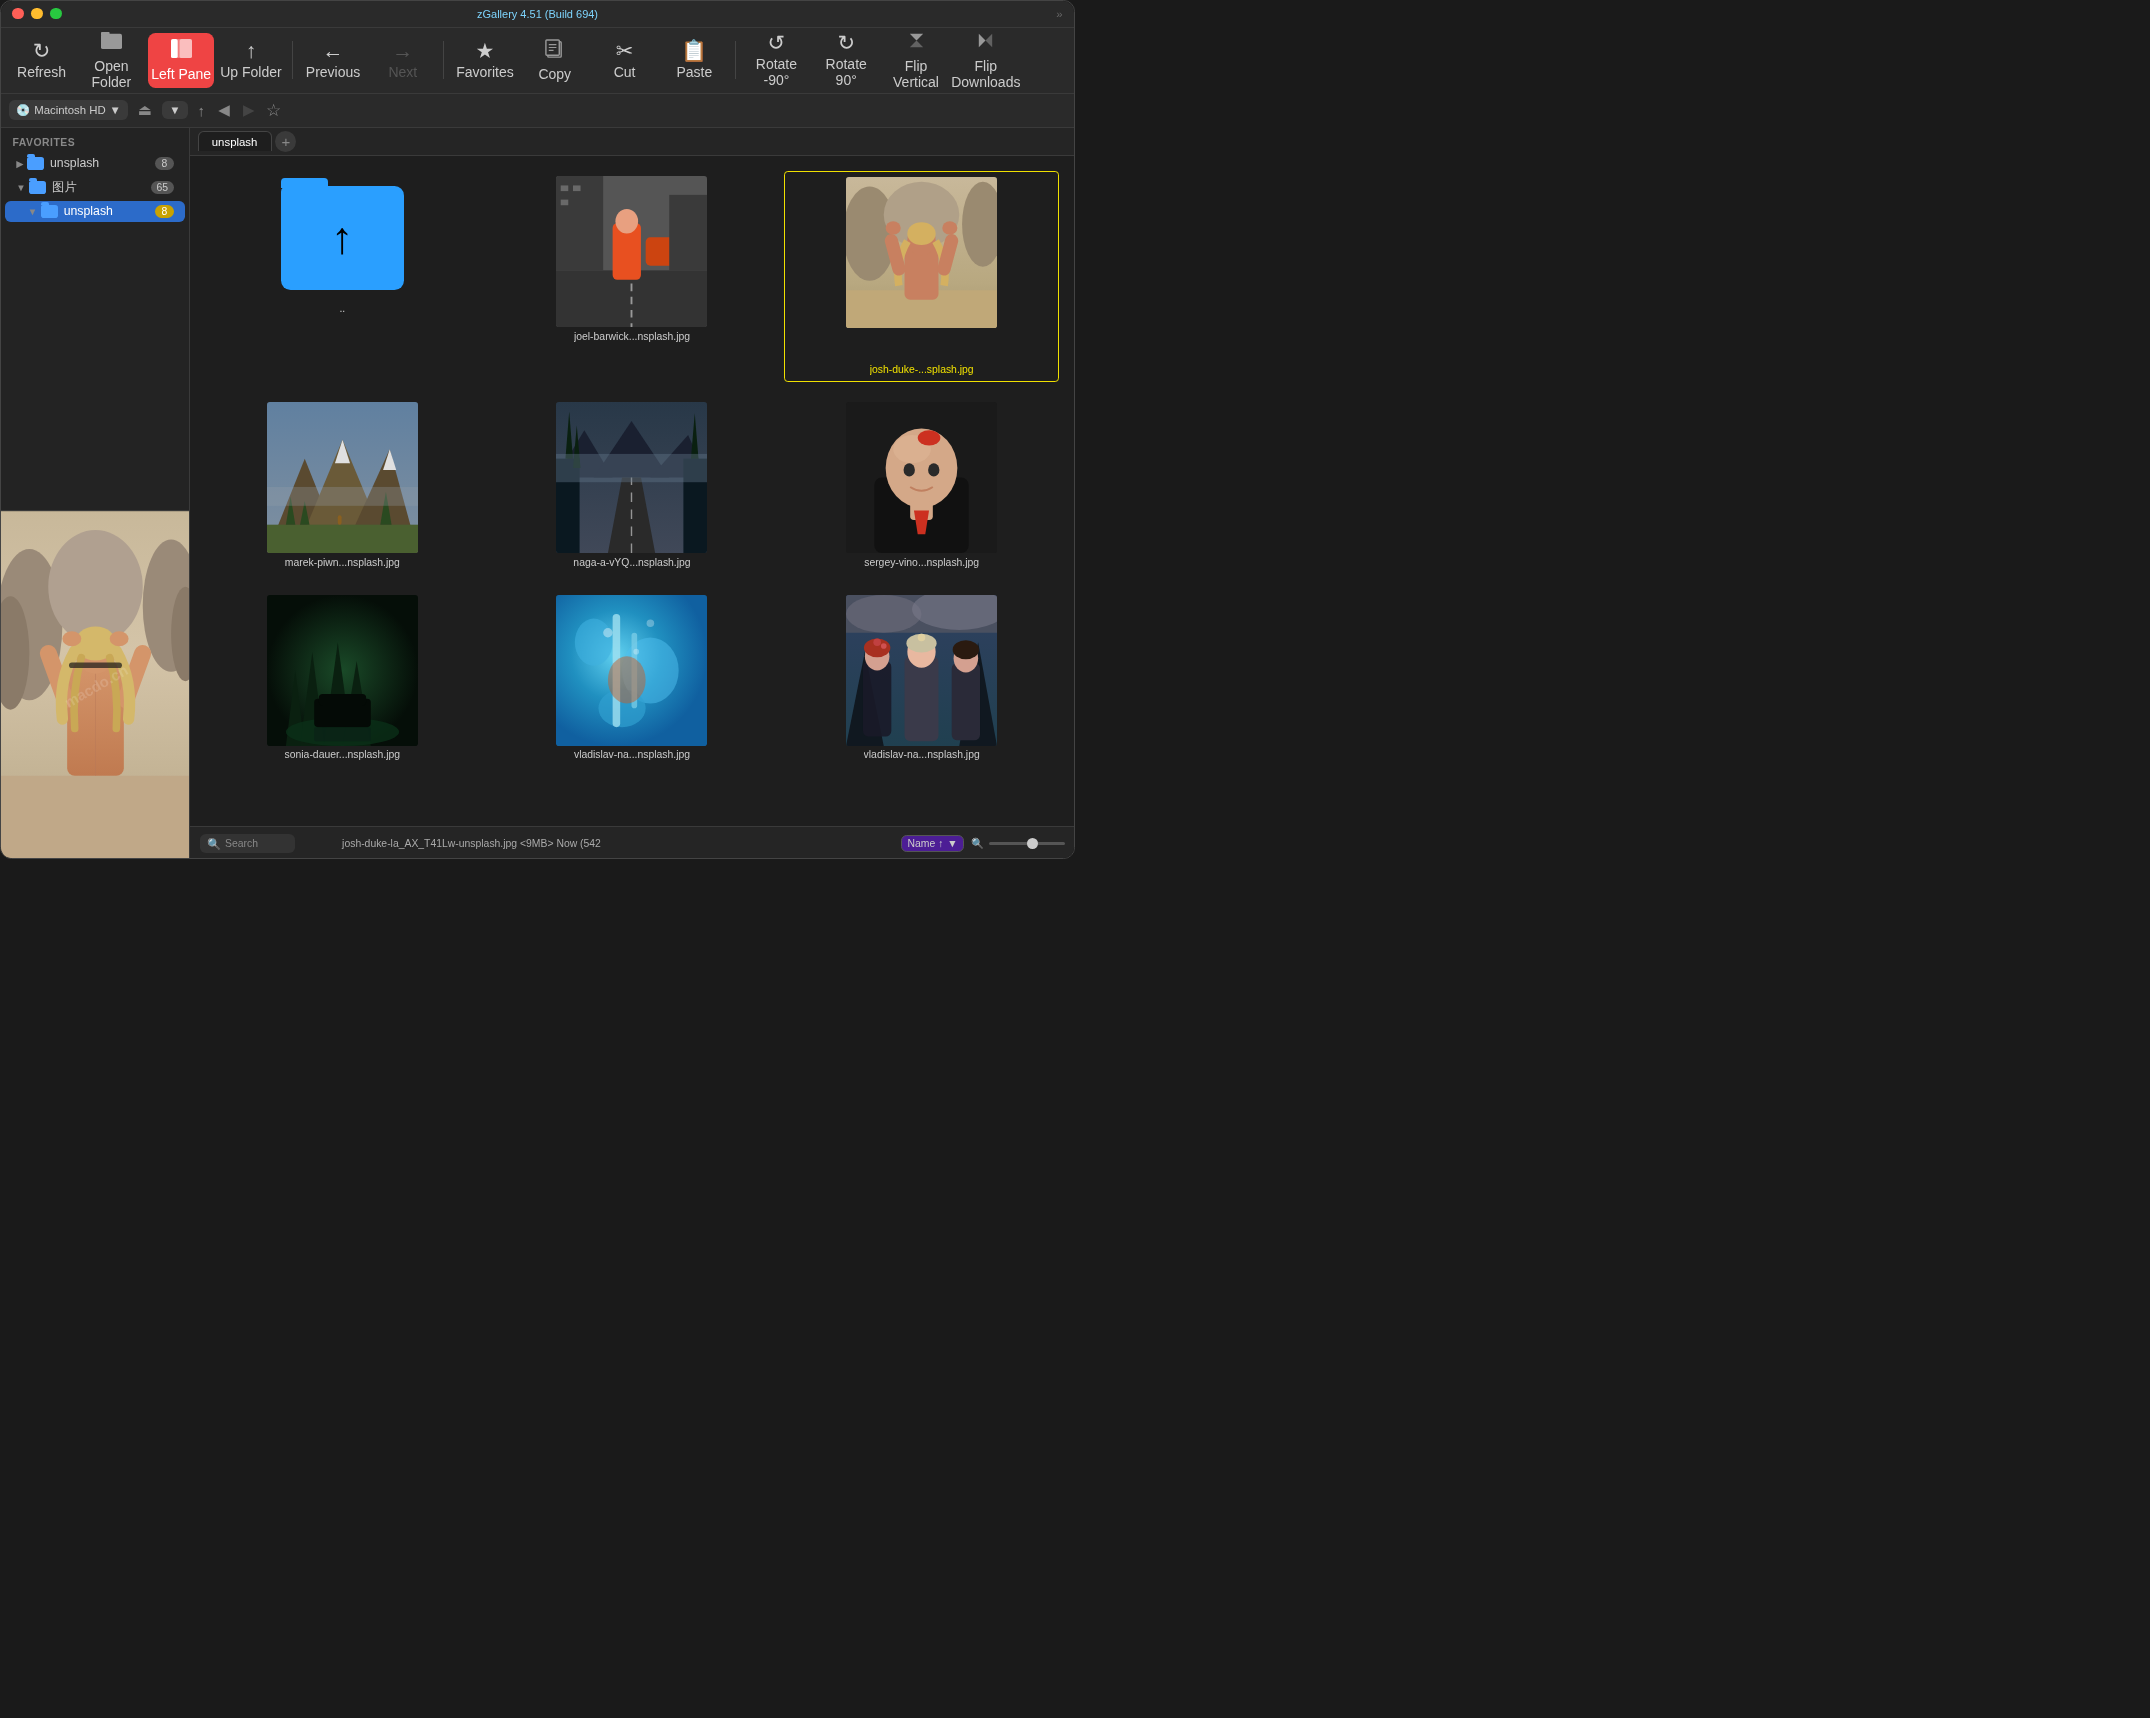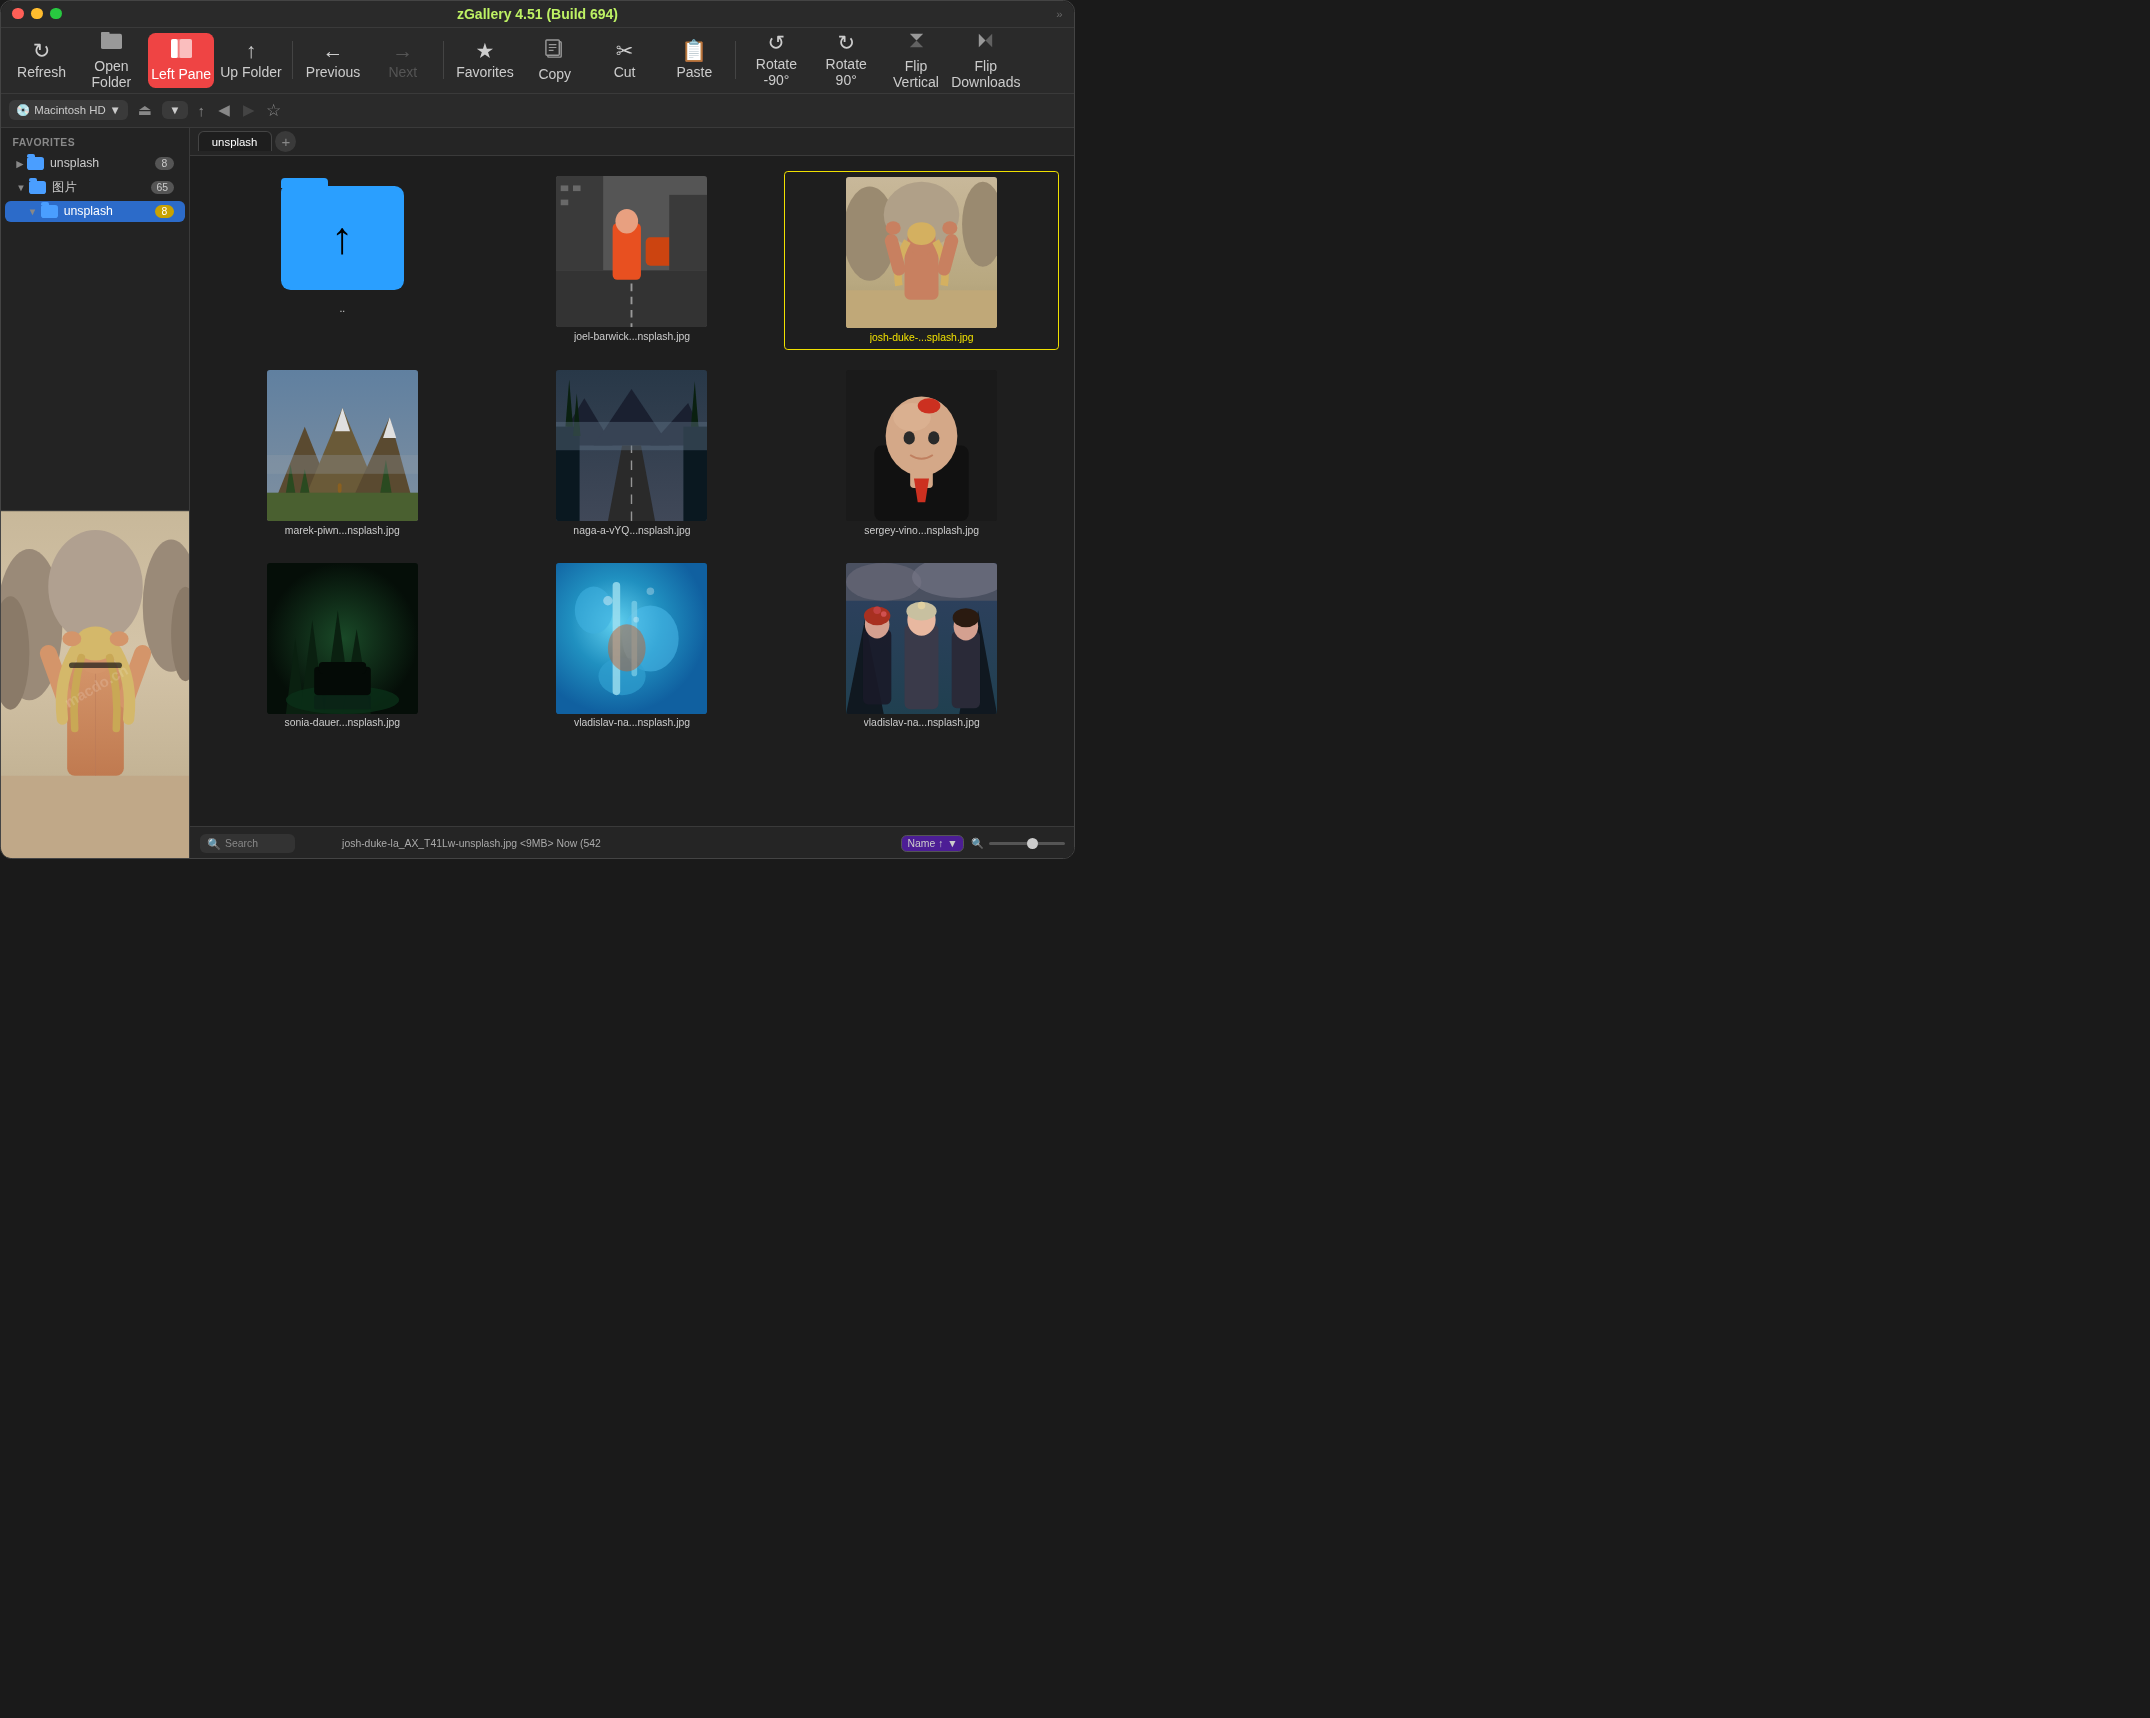--- a/index.html
+++ b/index.html
@@ -33,23 +33,23 @@
     }
     .traffic-light {
       width: 11.4px;
       height: 11.4px;
       border-radius: 50%;
     }
     .tl-red { background: #ff5f57; }
     .tl-yellow { background: #ffbd2e; }
     .tl-green { background: #28c840; }
     .title-text {
-      font-size: 14px;
-      color: #bef264;
-      font-weight: 700;
+      font-size: 11px;
+      color: #7dd3fc;
+      font-weight: 400;
     }
     .title-expand {
       position: absolute;
       right: 11.4px;
       color: #666;
       font-size: 11.4px;
     }
 
     
     .toolbar {
@@ -260,20 +260,21 @@
       display: flex;
       flex-direction: column;
       align-items: center;
       cursor: pointer;
       border-radius: 3.8px;
       padding: 5.7px;
     }
     .grid-item.selected {
       border: 1.9px solid #f0e000;
       border-radius: 3.8px;
+      gap: 32px;
     }
     .grid-item-label {
       font-size: 10.4px;
       color: #ccc;
       margin-top: 3.8px;
       text-align: center;
       max-width: 151px;
       overflow: hidden;
       text-overflow: ellipsis;
       white-space: nowrap;

